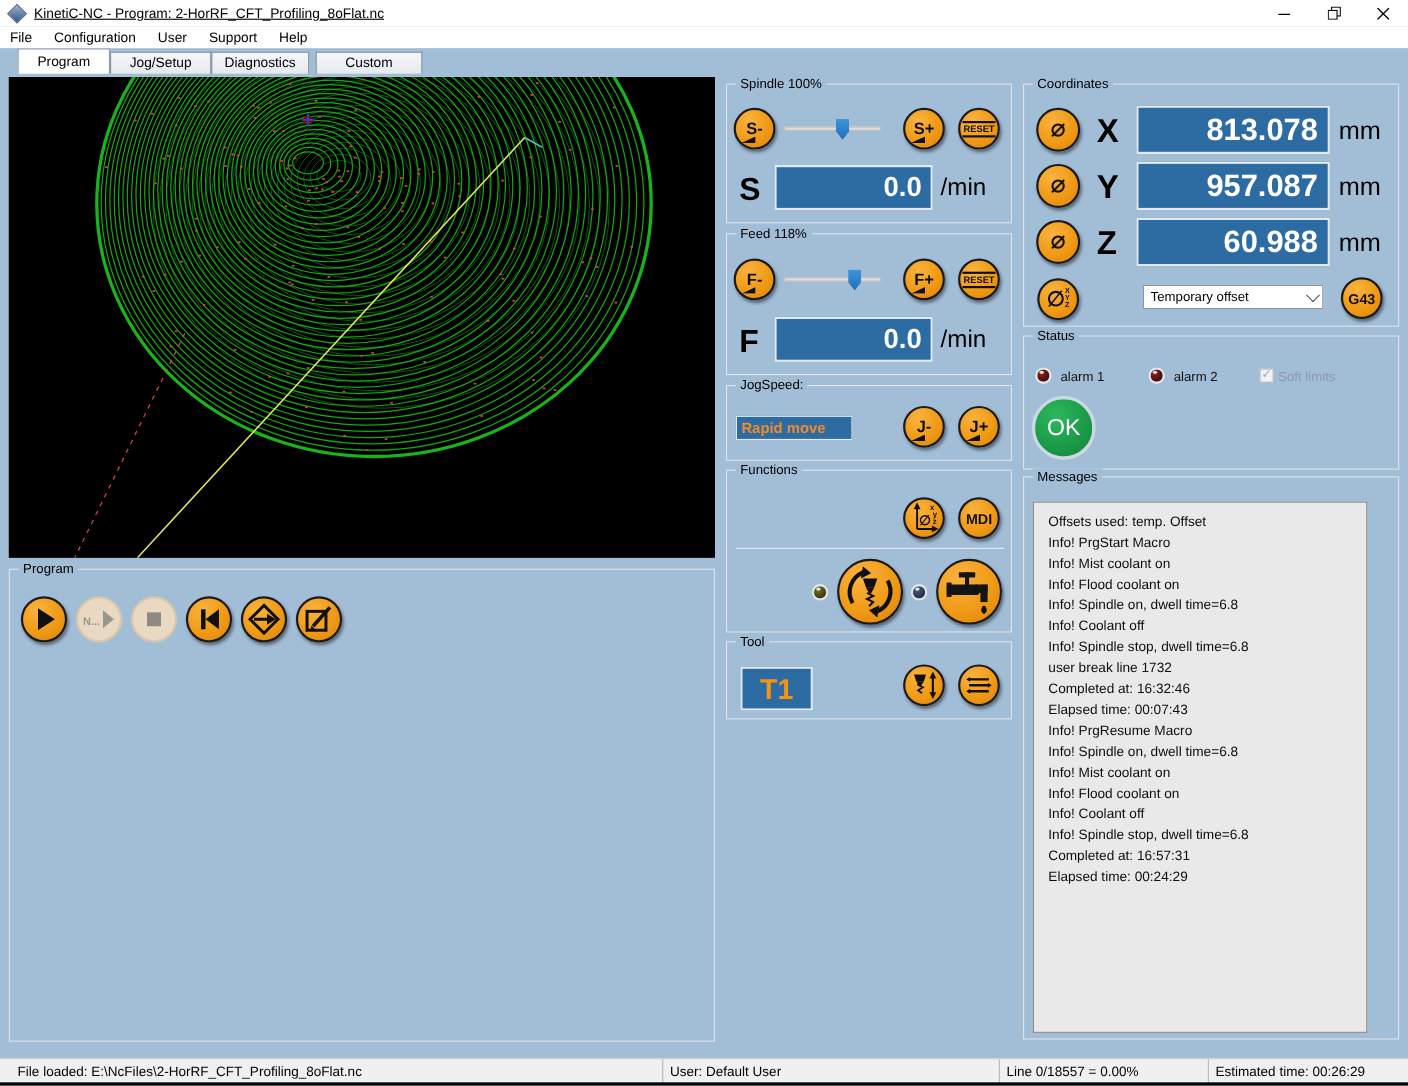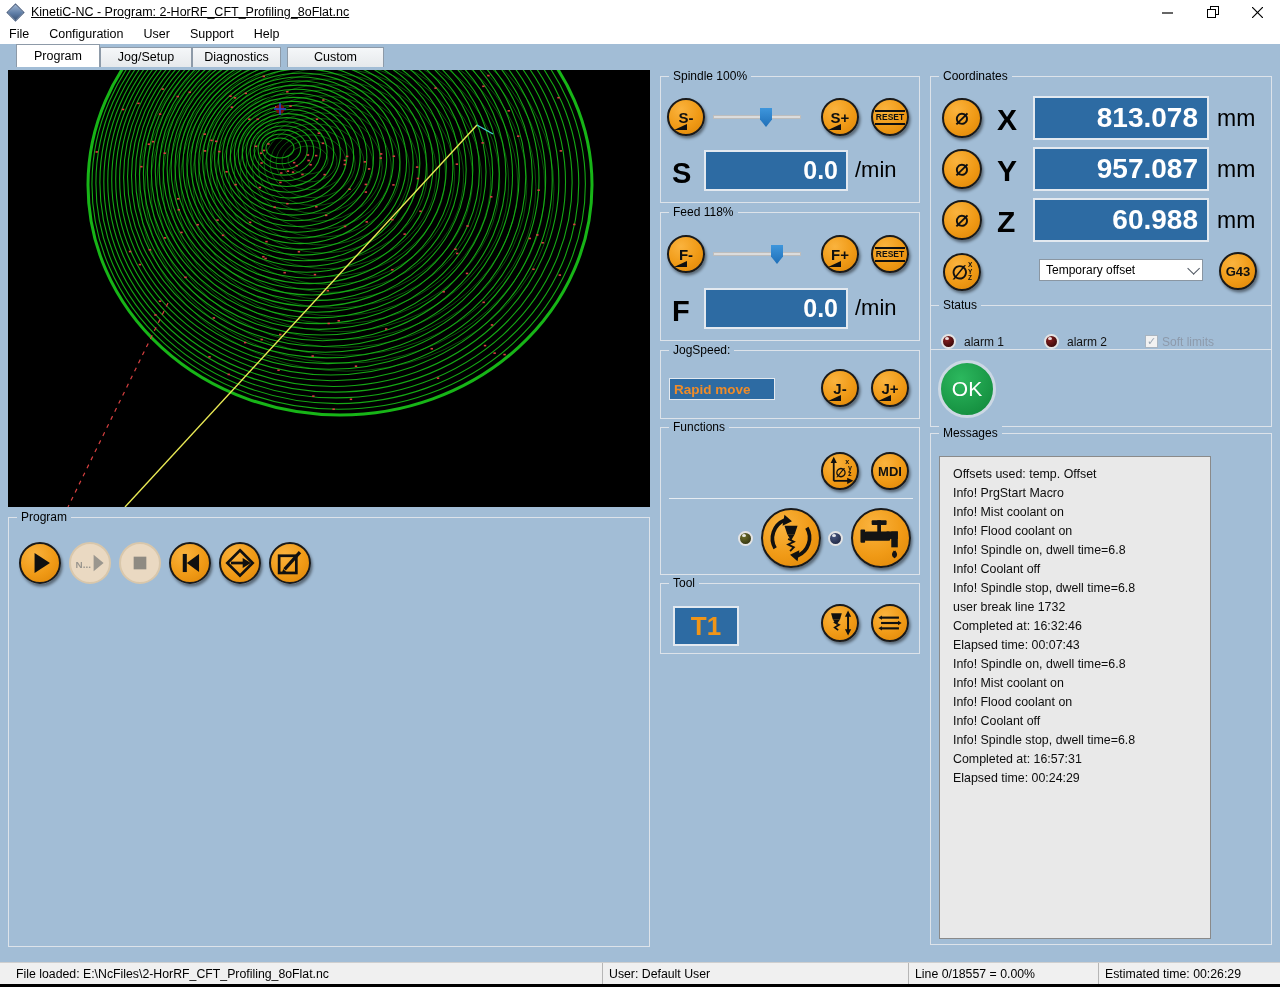--- a/index.html
+++ b/index.html
@@ -52,21 +52,21 @@
   .led.navy { background:radial-gradient(circle at 35% 30%, #4a5880, #242c4a 75%); }
 
   .okbtn { position:absolute; width:58px; height:58px; border-radius:50%; background:radial-gradient(circle at 38% 30%, #2cb85e, #169141 75%); border:3px solid #ccd8e4; color:#fff; font-size:21px; display:flex; align-items:center; justify-content:center;text-align:right; }
 
   .checkbox { position:absolute; width:13px; height:13px; background:#f2f2f2; border:1px solid #a8b4c0; font-size:11px; line-height:11px; text-align:center; color:#9aa6b4; }
 
   .combo { position:absolute; background:#fff; border:1px solid #8a96a2; font-size:12px; display:flex; align-items:center; padding-left:6px; color:#000; }
   .combo .chev { margin-left:auto; margin-right:6px; width:9px; height:9px; border-right:1.6px solid #505862; border-bottom:1.6px solid #505862; transform:rotate(45deg) translateY(-3px); }
 
   
-  #msgbox { position:absolute; left:8px; top:22px; width:272px; height:483px; background:#e9e9e9; border:1px solid #8a8a8a; padding:8px 0 0 13px; overflow:hidden; }
+  #msgbox { position:absolute; left:8px; top:22px; width:304px; height:483px; background:#e9e9e9; border:1px solid #8a8a8a; padding:8px 0 0 13px; overflow:hidden; }
   .msg { font-size:12.4px; line-height:19px; color:#0d0d0d; }
 
   
   #statusbar { position:absolute; left:0; top:962px; width:1280px; height:22px; background:#f0f0f0; border-top:1px solid #cfcfcf; font-size:12.3px; color:#000; }
   .sbcell { position:absolute; top:0; height:22px; line-height:22px; padding-left:6px; border-left:1px solid #b6b6b6; overflow:hidden; white-space:nowrap; }
   .sbcell.first { border-left:none; }
   #blackstrip { position:absolute; left:0; top:984px; width:1280px; height:3px; background:#000; }
 
   svg text { font-family:"Liberation Sans", sans-serif; }
 </style>
@@ -494,21 +494,21 @@
       <line x1="9" y1="13" x2="29" y2="13" stroke="#101010" stroke-width="2.4"></line>
       <line x1="9" y1="19" x2="29" y2="19" stroke="#101010" stroke-width="2.4"></line>
       <line x1="9" y1="25" x2="29" y2="25" stroke="#101010" stroke-width="2.4"></line>
       <polygon points="6,13 10,10.5 10,15.5" fill="#101010"></polygon>
       <polygon points="32,19 28,16.5 28,21.5" fill="#101010"></polygon>
       <polygon points="6,25 10,22.5 10,27.5" fill="#101010"></polygon>
     </svg>
   </div>
 </div>
 
-<div class="group" style="left:930px;top:76px;width:342px;height:274px;">
+<div class="group" style="left:930px;top:76px;width:342px;height:221px;">
   <div class="glabel">Coordinates</div>
 
   <div class="obtn" style="left:11px;top:21px;width:40px;height:40px;font-size:23px;font-family:'DejaVu Sans Mono',monospace;">
       <span>∅</span>
     </div>
   <div class="biglabel" style="left:66px;top:26px;font-size:30px;">X</div>
   <div class="bluefield" style="left:102px;top:19px;width:176px;height:44px;font-size:28px;padding-right:9px;">813.078</div>
   <div class="biglabel" style="left:286px;top:28px;font-size:23px;font-weight:normal;">mm</div>
 
   <div class="obtn" style="left:11px;top:72px;width:40px;height:40px;font-size:23px;font-family:'DejaVu Sans Mono',monospace;">
@@ -563,20 +563,21 @@
     <div class="msg">Offsets used: temp. Offset</div>
     <div class="msg">Info! PrgStart Macro</div>
     <div class="msg">Info! Mist coolant on</div>
     <div class="msg">Info! Flood coolant on</div>
     <div class="msg">Info! Spindle on, dwell time=6.8</div>
     <div class="msg">Info! Coolant off</div>
     <div class="msg">Info! Spindle stop, dwell time=6.8</div>
     <div class="msg">user break line 1732</div>
     <div class="msg">Completed at: 16:32:46</div>
     <div class="msg">Elapsed time: 00:07:43</div>
+    <div class="msg">Info! PrgResume Macro</div>
     <div class="msg">Info! Spindle on, dwell time=6.8</div>
     <div class="msg">Info! Mist coolant on</div>
     <div class="msg">Info! Flood coolant on</div>
     <div class="msg">Info! Coolant off</div>
     <div class="msg">Info! Spindle stop, dwell time=6.8</div>
     <div class="msg">Completed at: 16:57:31</div>
     <div class="msg">Elapsed time: 00:24:29</div>
   </div>
 </div>
 

